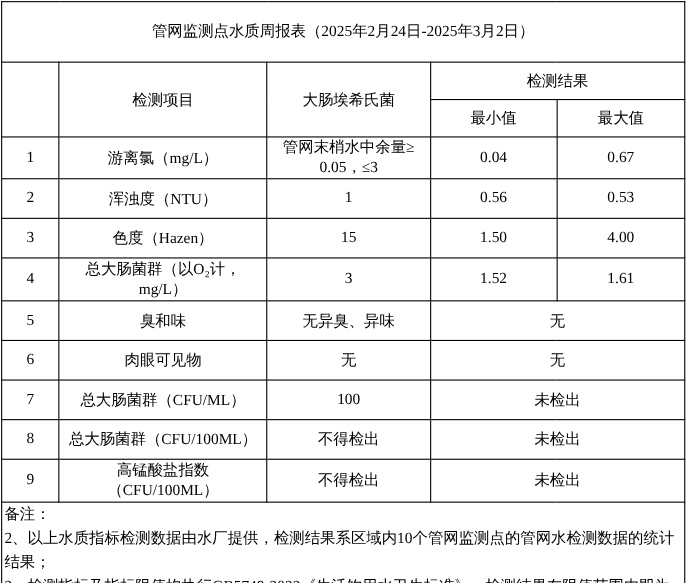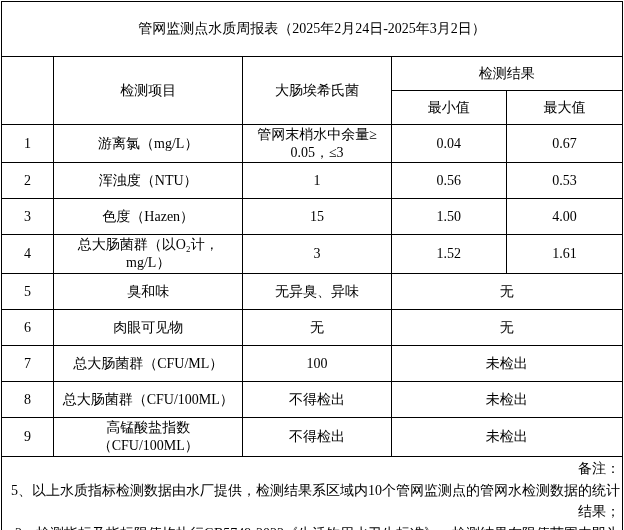--- a/index.html
+++ b/index.html
@@ -30,21 +30,21 @@
   tr.r1 td { height: 35px; }
   tr.r td { height: 33px; }
   td.prewrap { white-space: pre-line; line-height: 1.25; }
   td.notes-cell {
     height: 89px;
     text-align: left;
     vertical-align: top;
     padding: 2px 4px;
     line-height: 1.55;
   }
-  .note-line { text-align: right; }
+  .note-line { text-align: left; }
 </style>
 </head>
 <body>
 
 <table class="report">
   <colgroup>
     <col style="width:52px">
     <col style="width:189px">
     <col style="width:148px">
     <col style="width:115px">
@@ -124,18 +124,18 @@
   <tr class="r">
     <td>9</td>
     <td>高锰酸盐指数（CFU/100ML）</td>
     <td>不得检出</td>
     <td colspan="2">未检出</td>
   </tr>
 
   <tr>
     <td colspan="5" class="notes-cell">
       <div class="note-line">备注：</div>
-      <div class="note-line">5、以上水质指标检测数据由水厂提供，检测结果系区域内10个管网监测点的管网水检测数据的统计结果；</div>
+      <div class="note-line">2、以上水质指标检测数据由水厂提供，检测结果系区域内10个管网监测点的管网水检测数据的统计结果；</div>
       <div class="note-line">2、检测指标及指标限值均执行GB5749-2022《生活饮用水卫生标准》，检测结果在限值范围内即为合格。</div>
     </td>
   </tr>
 </tbody>
   </table>
 
 </body></html>

